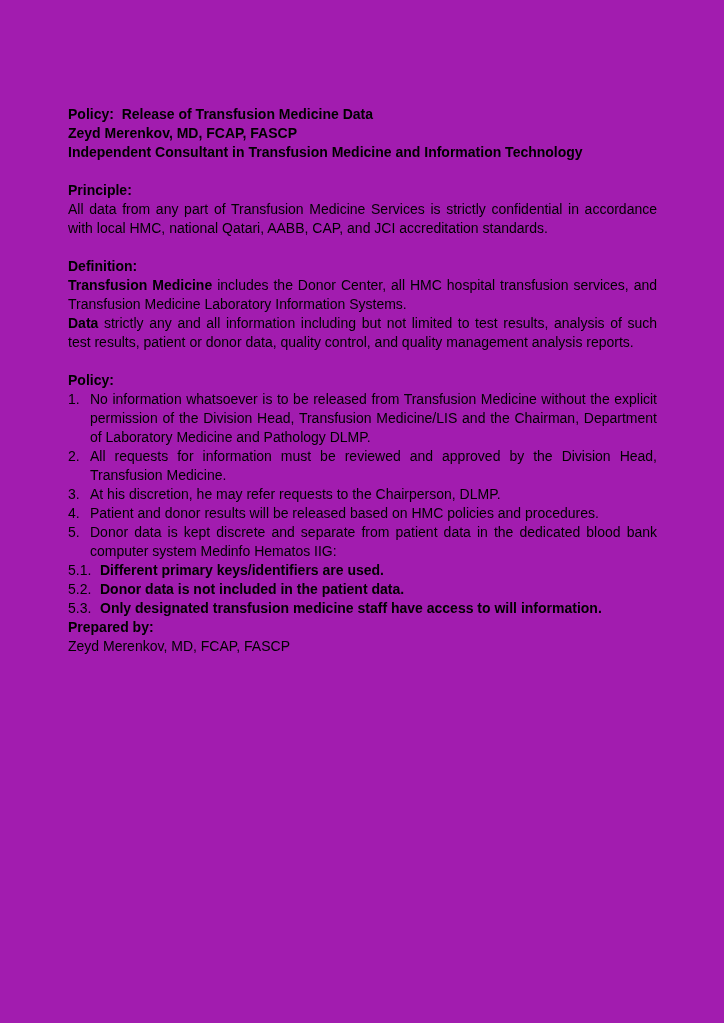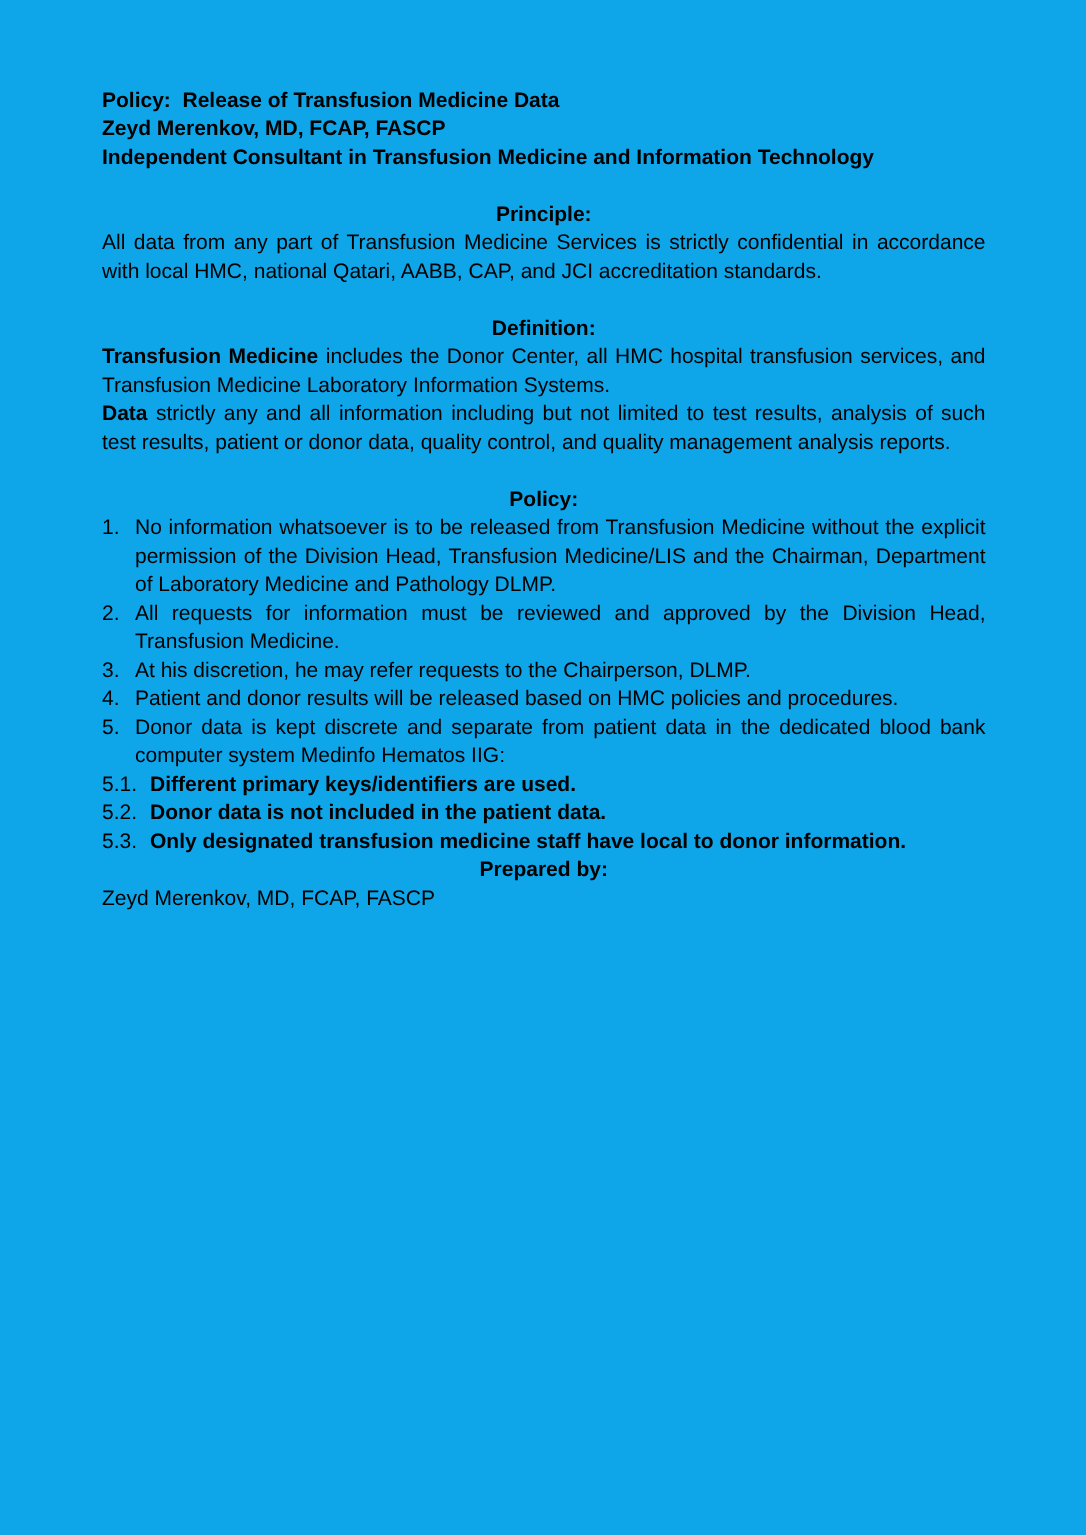--- a/index.html
+++ b/index.html
@@ -4,38 +4,37 @@
 <style>
   html, body {
     margin: 0;
     padding: 0;
     background: #ffffff;
   }
   .page {
     position: relative;
     width: 724px;
     height: 1023px;
-    background: #0ea5e9;
+    background: #a21caf;
     box-sizing: border-box;
-    padding: 57px 67px 0 68px;
+    padding: 105px 67px 0 68px;
     font-family: "Liberation Sans", "DejaVu Sans", sans-serif;
     font-size: 14px;
     line-height: 19px;
     color: #000000;
     overflow: hidden;
   }
   .bold { font-weight: bold; }
   .title-line {
     font-weight: bold;
     white-space: pre-wrap;
   }
   .section { margin-top: 19px; }
   .heading {
     font-weight: bold;
-    text-align: center;
   }
   p.body-par {
     margin: 0;
     text-align: justify;
   }
   .spacer-par { margin-top: 19px; }
   .list { margin: 0; }
   .pitem { display: flex; }
   .pnum {
     flex: none;
@@ -110,21 +109,21 @@
         <div class="sitem">
           <span class="snum">5.1.</span>
           <span class="stext">Different primary keys/identifiers are used.</span>
         </div>
         <div class="sitem">
           <span class="snum">5.2.</span>
           <span class="stext">Donor data is not included in the patient data.</span>
         </div>
         <div class="sitem">
           <span class="snum">5.3.</span>
-          <span class="stext">Only designated transfusion medicine staff have local to donor information.</span>
+          <span class="stext">Only designated transfusion medicine staff have access to will information.</span>
         </div>
       </div>
 
     </div>
   </section>
 
   <section class="prepared">
     <div class="heading">Prepared by:</div>
     <div class="plain-line">Zeyd Merenkov, MD, FCAP, FASCP</div>
   </section>

